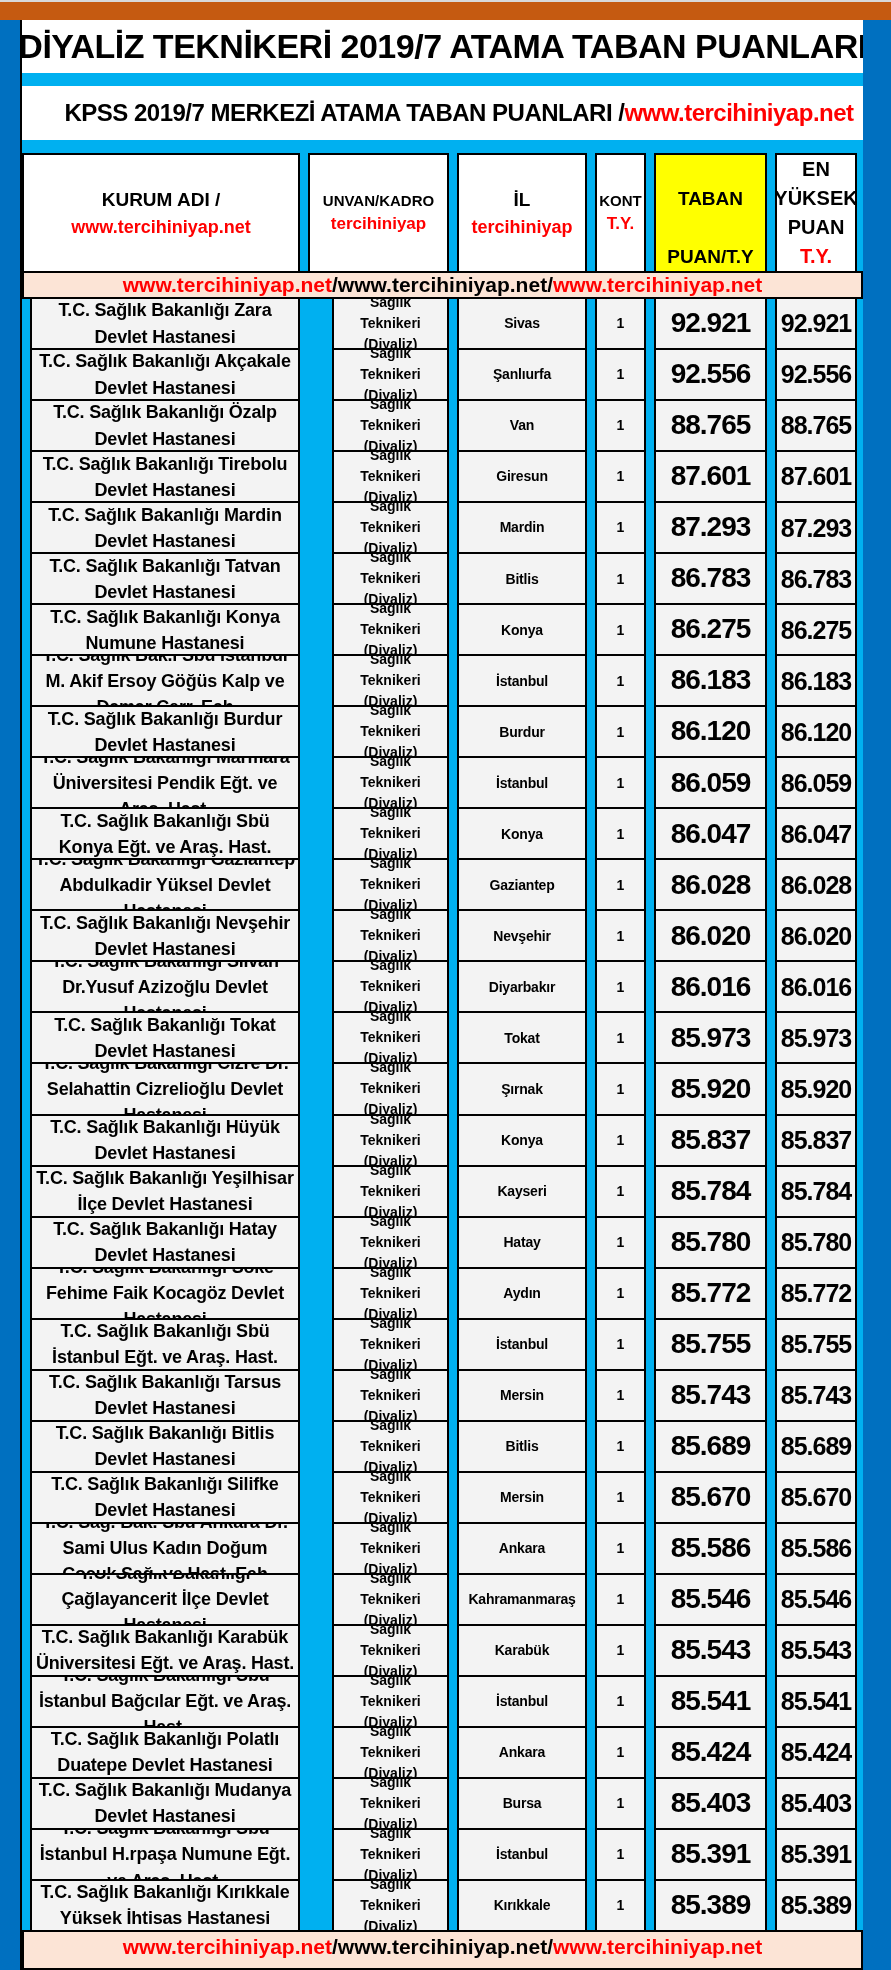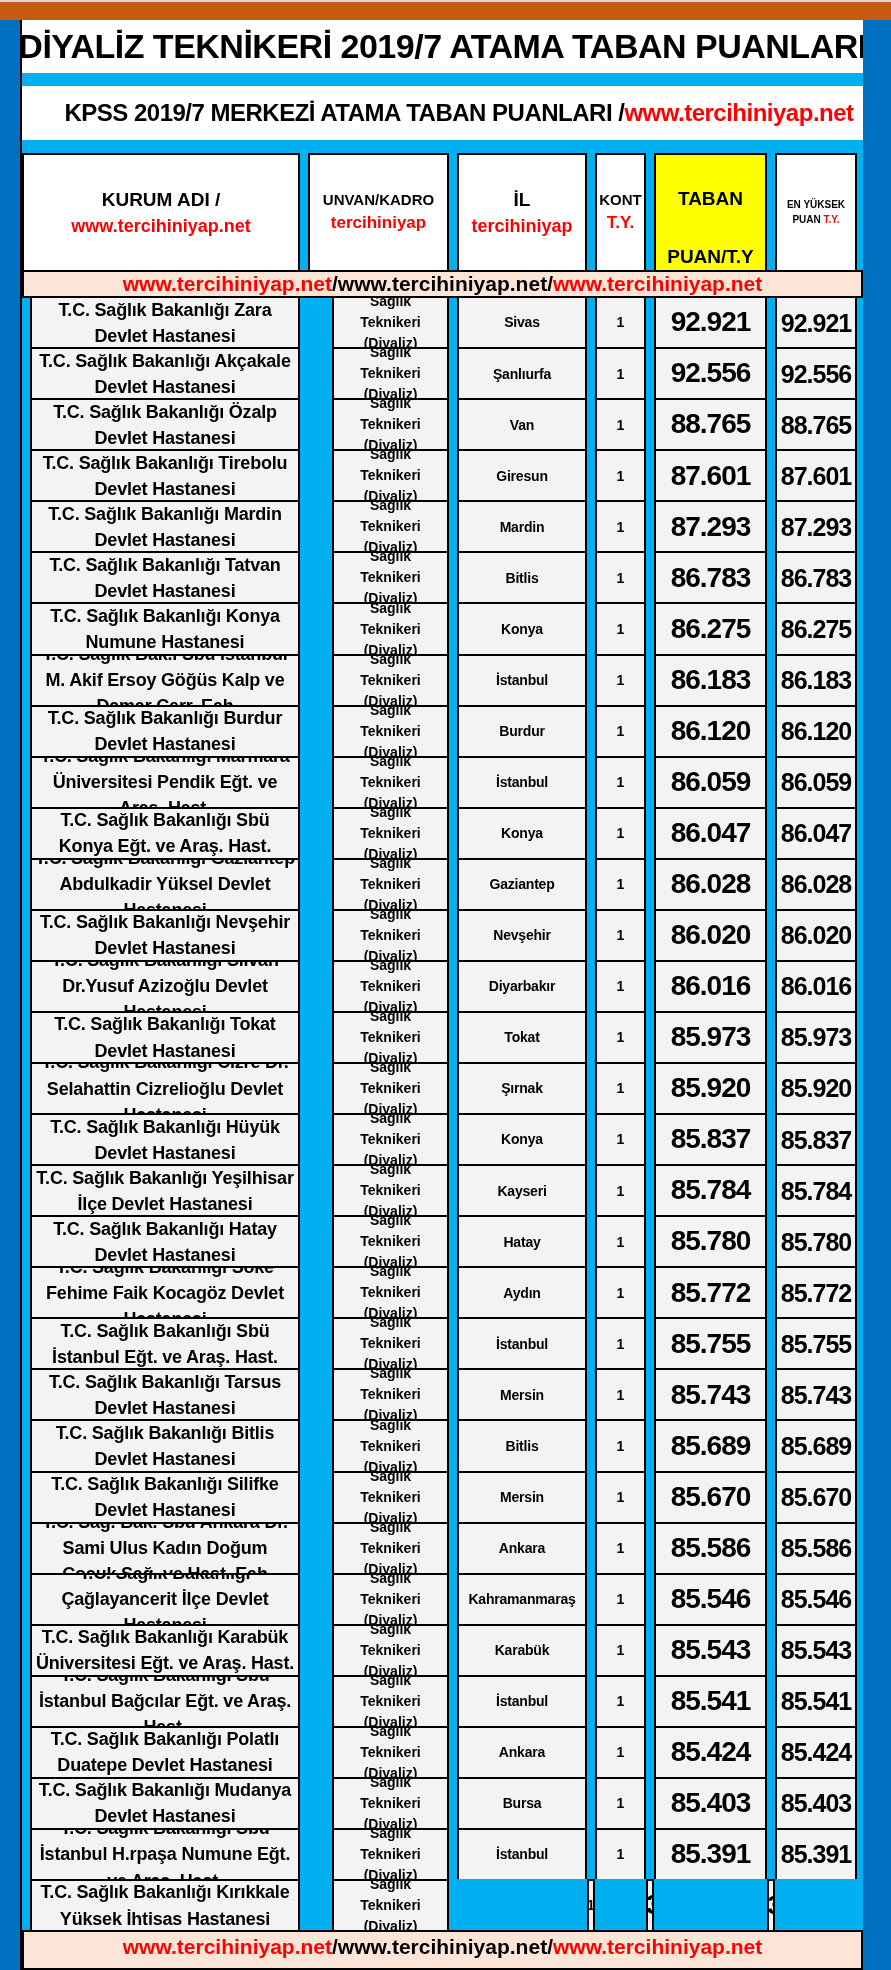--- a/index.html
+++ b/index.html
@@ -55,21 +55,21 @@
     line-height:1.45;
   }
   .hcell{background:#FFFFFF;color:#000;align-items:center;}
   .hcell.yellow{background:#FFFF00;}
   .gap{background:transparent;}
   .h-line1{font-size:19px;}
   .h-line2{font-size:18px;}
   .h-small1{font-size:15px;}
   .h-small2{font-size:17px;}
   .h-taban{font-size:19px;margin-top:30px;}
-  .h-yuksek{font-size:10px;}
+  .h-yuksek{font-size:20px;}
   .banner{
     flex:0 0 28px;margin-top:-2px;
     background:#FCE4D6;border:2px solid #000;box-sizing:border-box;
     display:flex;align-items:center;justify-content:center;
     font-size:21px;white-space:nowrap;
     z-index:2;
   }
   .banner.bottom{flex:0 0 40px;align-items:flex-start;padding-top:3px;}
   .tbody{flex:1;display:flex;flex-direction:column;min-height:0;}
   .row{flex:1;margin-top:-2px;min-height:0;}
@@ -571,20 +571,21 @@
     <div class="cell c-taban">85.391</div>
     <div class="gap"></div>
     <div class="cell c-yuksek">85.391</div>
   </div>
 
   <div class="grid row">
     <div class="cell c-kurum">T.C. Sağlık Bakanlığı Kırıkkale Yüksek İhtisas Hastanesi</div>
     <div class="gap"></div>
     <div class="cell c-unvan">Sağlık Teknikeri (Diyaliz)</div>
     <div class="gap"></div>
+    <div class="cell c-il">Kırıkkale</div>
     <div class="gap"></div>
     <div class="cell c-kont">1</div>
     <div class="gap"></div>
     <div class="cell c-taban">85.389</div>
     <div class="gap"></div>
     <div class="cell c-yuksek">85.389</div>
   </div>
 </div>
 
       <div class="banner bottom">

